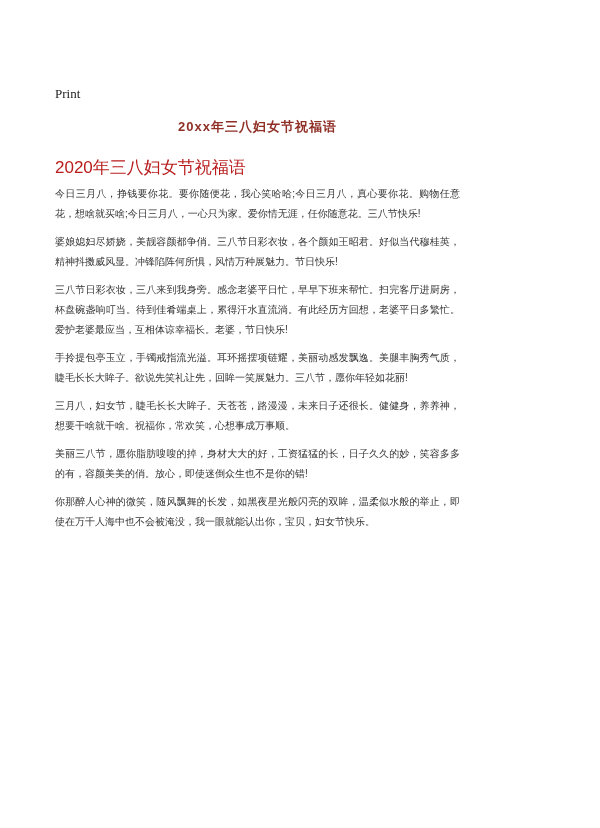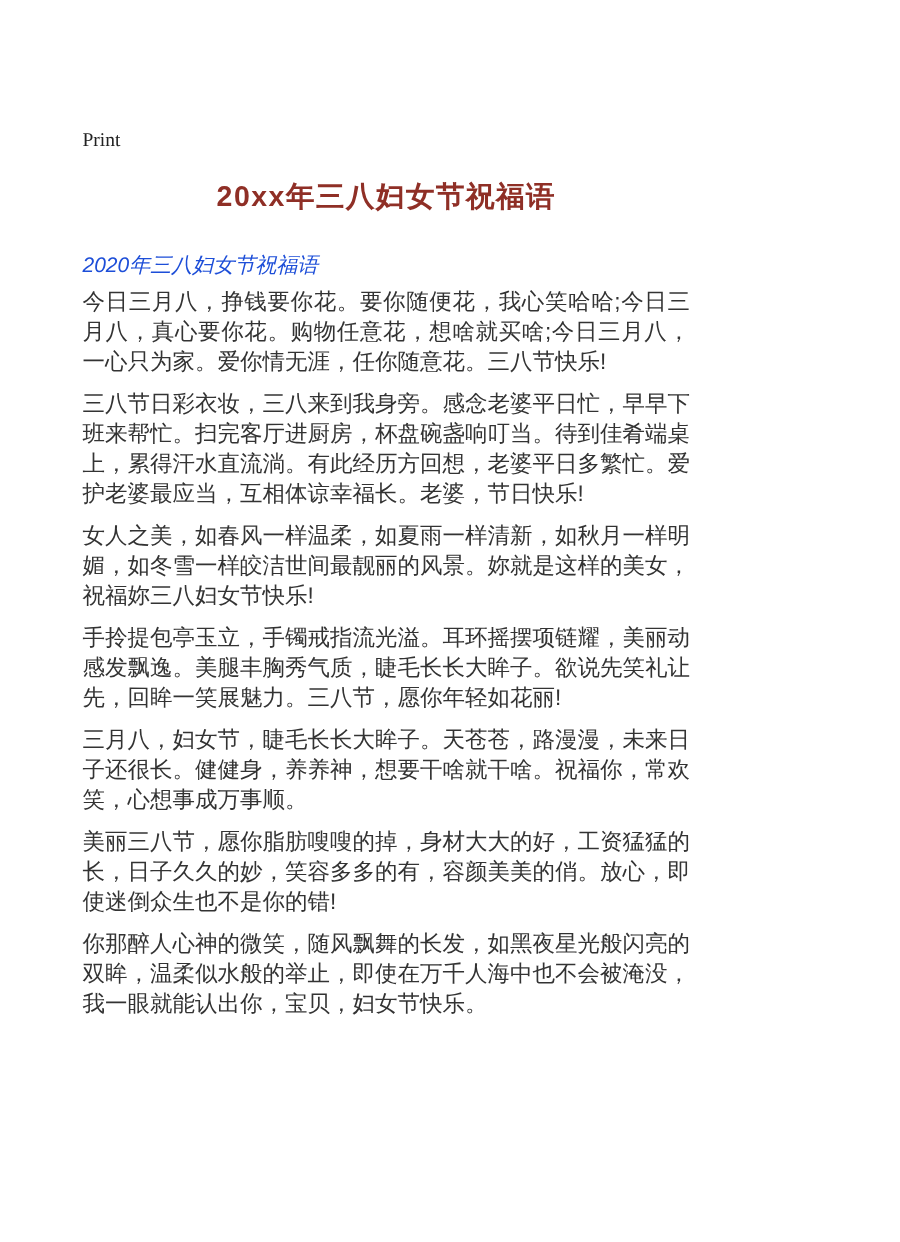--- a/index.html
+++ b/index.html
@@ -27,60 +27,59 @@
     display: inline-block;
     font-family: "Liberation Serif", serif;
     font-size: 13px;
     color: #222222;
     cursor: pointer;
     margin: 0 0 0 0;
   }
   .doc-title {
     margin: 16px 0 0 0;
     text-align: center;
-    font-size: 19px;
+    font-size: 13px;
     font-weight: bold;
     color: #8f2f26;
     letter-spacing: 1px;
     font-family: "Liberation Sans", sans-serif;
   }
   .doc-subtitle {
     margin: 22px 0 0 0;
-    font-size: 14px;
+    font-size: 17px;
     font-weight: normal;
-    color: #1d4ed8;
+    color: #b91c1c;
     line-height: 20px;
-    font-style: italic;
   }
   .doc-body {
     margin-top: 6px;
   }
   .doc-body p {
-    font-size: 15px;
+    font-size: 10px;
     line-height: 20px;
     margin: 0 0 8px 0;
     padding: 0;
     text-align: justify;
     color: #333333;
   }
 </style>
 </head>
 <body>
 
 <div class="page">
 
   <span class="print-link">Print</span>
 
   <h1 class="doc-title" style="color: rgb(143, 47, 38);">20xx年三八妇女节祝福语</h1>
 
   <div class="doc-subtitle">2020年三八妇女节祝福语</div>
 
   <div class="doc-body">
     <p>今日三月八，挣钱要你花。要你随便花，我心笑哈哈;今日三月八，真心要你花。购物任意花，想啥就买啥;今日三月八，一心只为家。爱你情无涯，任你随意花。三八节快乐!</p>
+    <p>婆娘媳妇尽娇娆，美靓容颜都争俏。三八节日彩衣妆，各个颜如王昭君。好似当代穆桂英，精神抖擞威风显。冲锋陷阵何所惧，风情万种展魅力。节日快乐!</p>
     <p>三八节日彩衣妆，三八来到我身旁。感念老婆平日忙，早早下班来帮忙。扫完客厅进厨房，杯盘碗盏响叮当。待到佳肴端桌上，累得汗水直流淌。有此经历方回想，老婆平日多繁忙。爱护老婆最应当，互相体谅幸福长。老婆，节日快乐!</p>
-    <p>女人之美，如春风一样温柔，如夏雨一样清新，如秋月一样明媚，如冬雪一样皎洁世间最靓丽的风景。妳就是这样的美女，祝福妳三八妇女节快乐!</p>
     <p>手拎提包亭玉立，手镯戒指流光溢。耳环摇摆项链耀，美丽动感发飘逸。美腿丰胸秀气质，睫毛长长大眸子。欲说先笑礼让先，回眸一笑展魅力。三八节，愿你年轻如花丽!</p>
     <p>三月八，妇女节，睫毛长长大眸子。天苍苍，路漫漫，未来日子还很长。健健身，养养神，想要干啥就干啥。祝福你，常欢笑，心想事成万事顺。</p>
     <p>美丽三八节，愿你脂肪嗖嗖的掉，身材大大的好，工资猛猛的长，日子久久的妙，笑容多多的有，容颜美美的俏。放心，即使迷倒众生也不是你的错!</p>
     <p>你那醉人心神的微笑，随风飘舞的长发，如黑夜星光般闪亮的双眸，温柔似水般的举止，即使在万千人海中也不会被淹没，我一眼就能认出你，宝贝，妇女节快乐。</p>
   </div>
 
 </div>
 
 </body></html>

